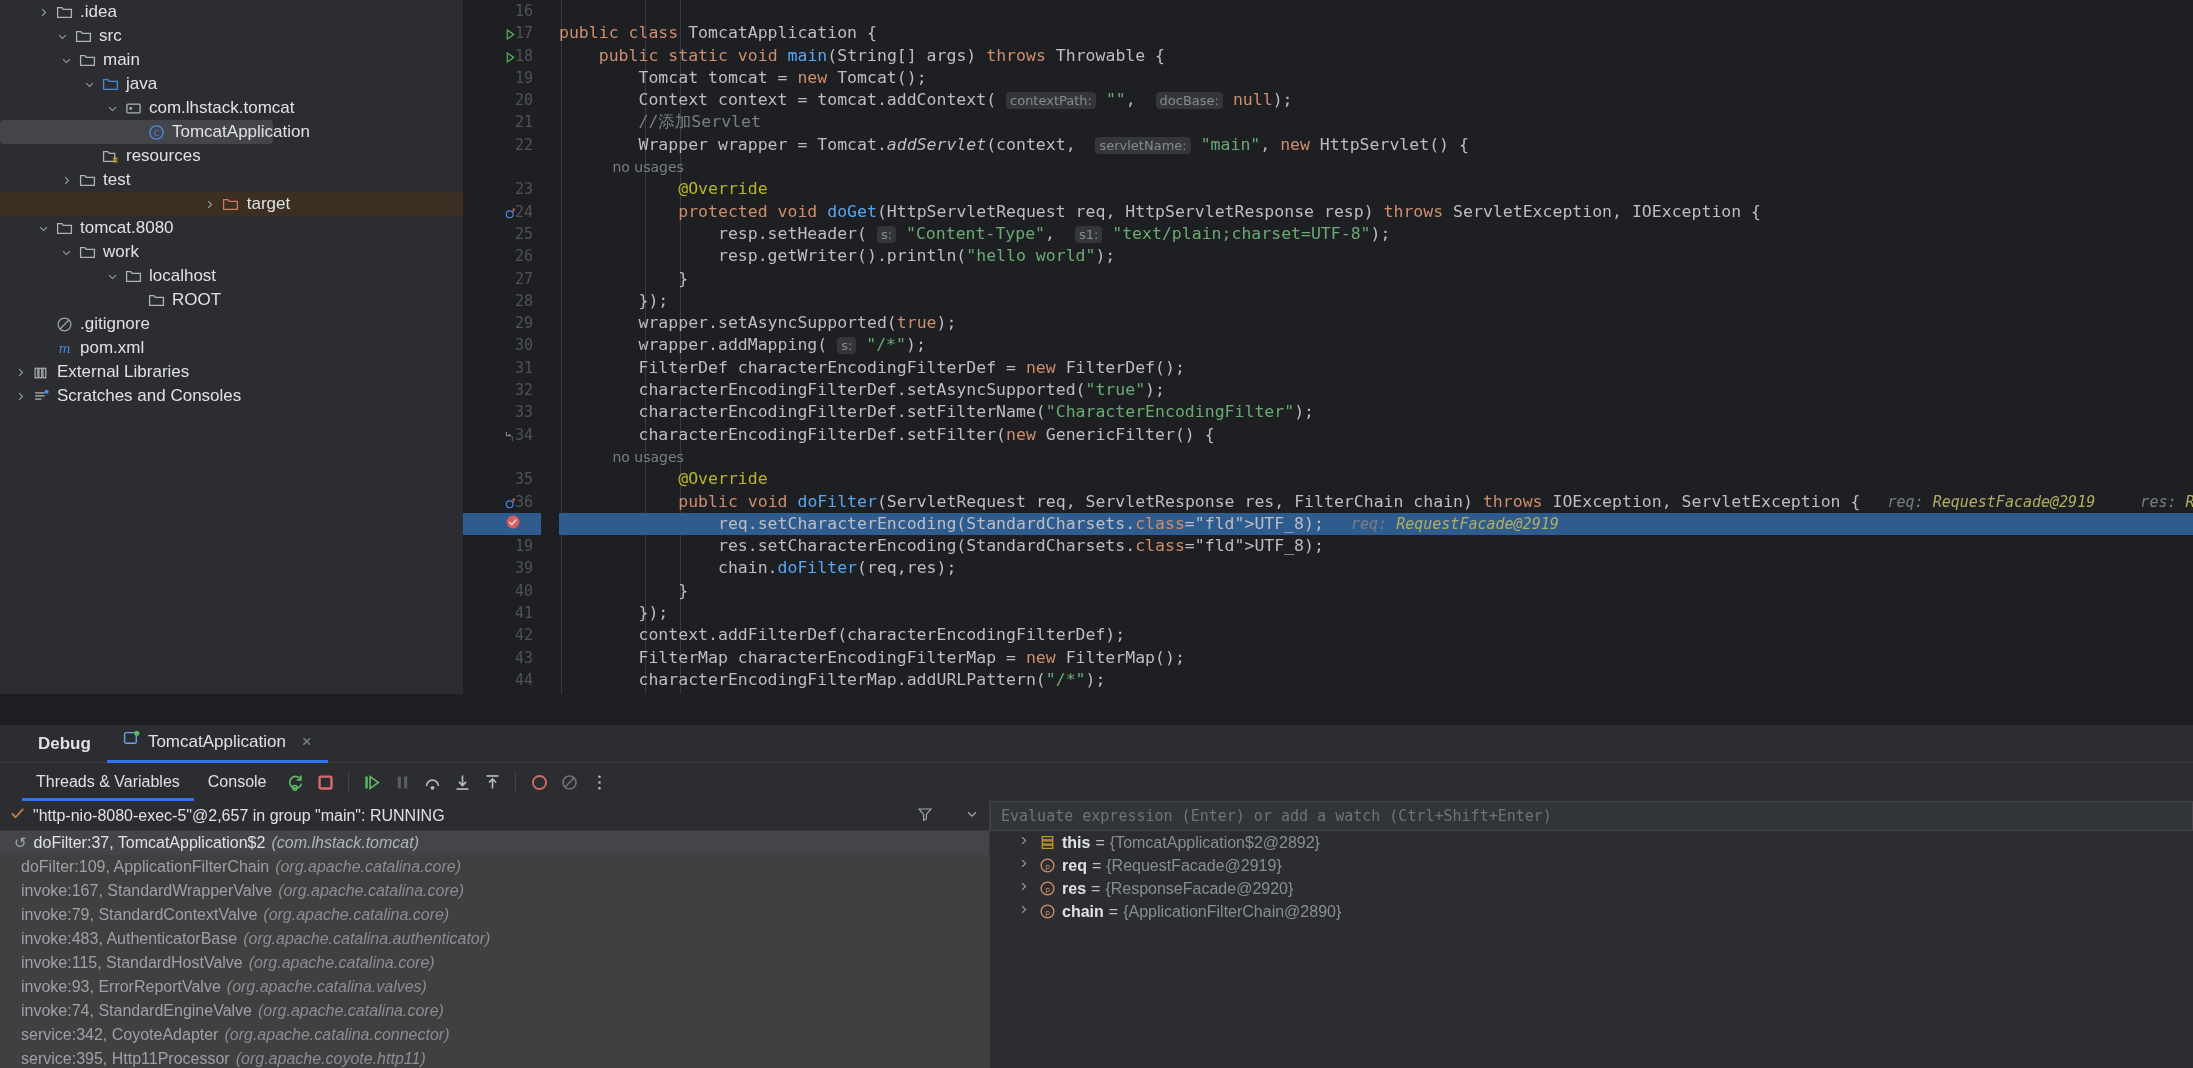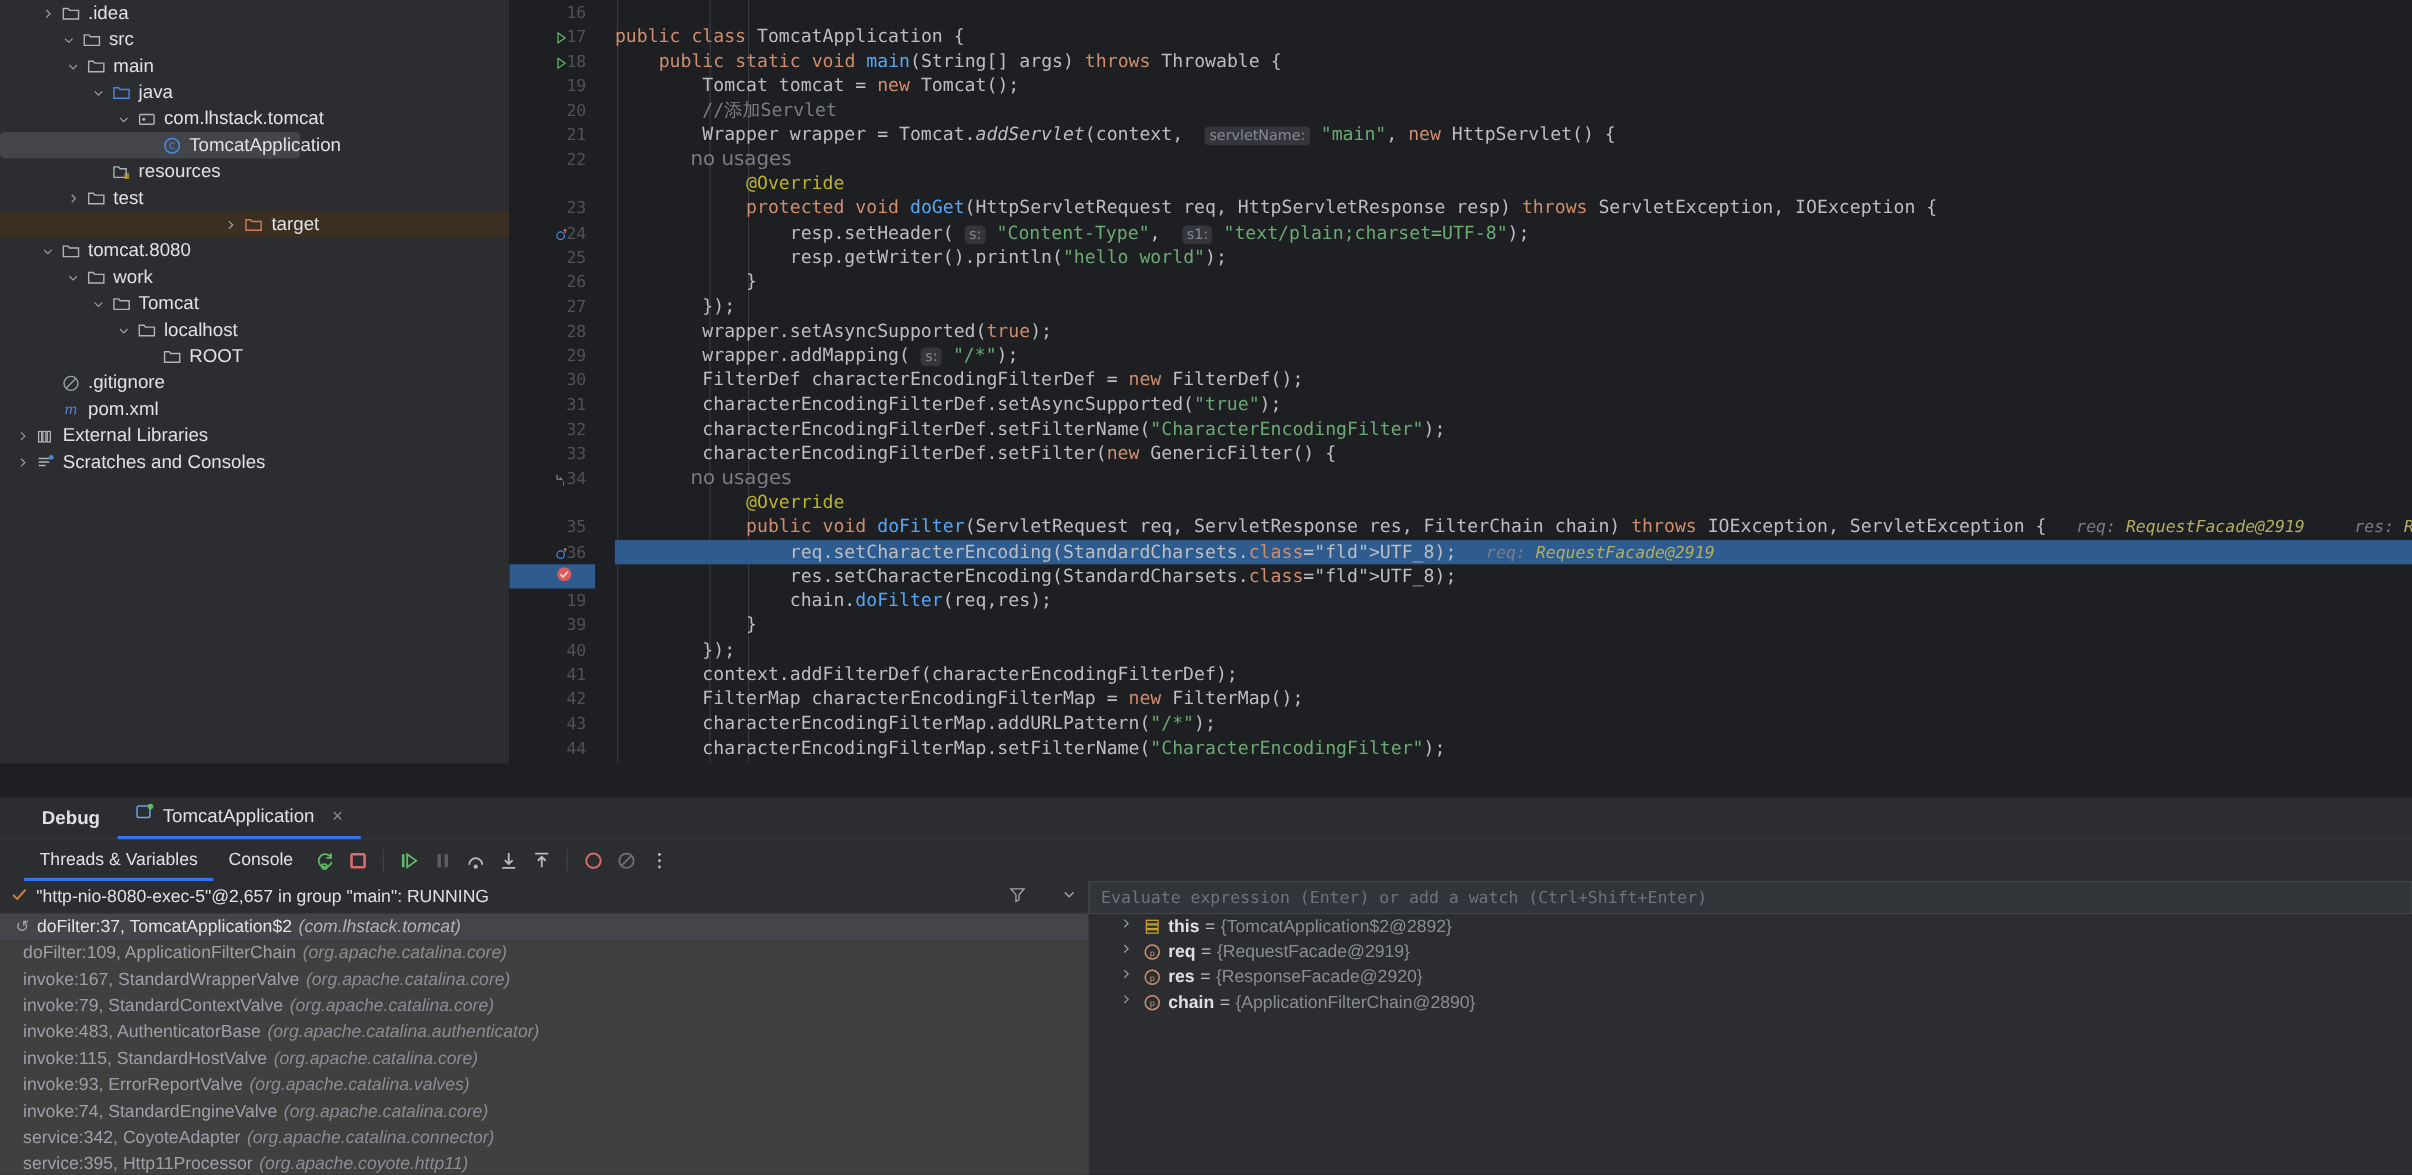--- a/index.html
+++ b/index.html
@@ -79,21 +79,21 @@
   .kw   { color: #cf8e6d; }
   .mth  { color: #56a8f5; }
   .str  { color: #6aab73; }
   .ann  { color: #bbb529; }
   .cmt  { color: #7a7e85; }
   .ital { font-style: italic; }
   .hint {
     color: #868a91; background: #34363b; font-size: 13px;
     border-radius: 4px; padding: 1px 4px; font-family: "DejaVu Sans", sans-serif;
   }
-  .usages { color: #7a7e85; font-size: 18px; font-family: "DejaVu Sans", sans-serif; }
+  .usages { color: #7a7e85; font-size: 14px; font-family: "DejaVu Sans", sans-serif; }
   .inline-val { color: #7a7e85; font-size: 15px; font-style: italic; font-family: "DejaVu Sans Mono", monospace; }
   .inline-val b { color: #b3ae60; font-weight: normal; }
 
   .indent-guide { position: absolute; top:0; bottom:0; width:1px; background:#393b40; }
 
   
   .debug { flex: 1; background: #2b2d30; display: flex; flex-direction: column; border-top: 1px solid #1e1f22; }
   .dbg-tabs {
     height: 38px; display: flex; align-items: center;
     padding-left: 22px; gap: 0px; border-bottom: 1px solid #393b40;
@@ -280,33 +280,20 @@
               <svg width="11" height="11" viewBox="0 0 16 16">
                 <path d="M3 6l5 5 5-5" fill="none" stroke="#9aa0a6" stroke-width="1.6"></path>
               </svg>
             </span>
             <span class="ico">
               <svg width="17" height="17" viewBox="0 0 16 16">
                 <path d="M1.5 3.5h4l1.3 1.6h7.7v7.4H1.5z" fill="none" stroke="#b0b3ba" stroke-width="1.2"></path>
               </svg>
             </span>
             <span class="lbl">work</span>
-          </div>
-          <div class="tree-row" style="padding-left: 79px;">
-            <span class="chev">
-              <svg width="11" height="11" viewBox="0 0 16 16">
-                <path d="M3 6l5 5 5-5" fill="none" stroke="#9aa0a6" stroke-width="1.6"></path>
-              </svg>
-            </span>
-            <span class="ico">
-              <svg width="17" height="17" viewBox="0 0 16 16">
-                <path d="M1.5 3.5h4l1.3 1.6h7.7v7.4H1.5z" fill="none" stroke="#b0b3ba" stroke-width="1.2"></path>
-              </svg>
-            </span>
-            <span class="lbl">Tomcat</span>
           </div>
           <div class="tree-row" style="padding-left: 102px;">
             <span class="chev">
               <svg width="11" height="11" viewBox="0 0 16 16">
                 <path d="M3 6l5 5 5-5" fill="none" stroke="#9aa0a6" stroke-width="1.6"></path>
               </svg>
             </span>
             <span class="ico">
               <svg width="17" height="17" viewBox="0 0 16 16">
                 <path d="M1.5 3.5h4l1.3 1.6h7.7v7.4H1.5z" fill="none" stroke="#b0b3ba" stroke-width="1.2"></path>
@@ -427,20 +414,21 @@
         </div>
       <div class="code-area">
         <div class="indent-guide" style="left:104px"></div>
         <div class="indent-guide" style="left:139px"></div>
         <div class="indent-guide" style="left:20px"></div>
         <div id="code-lines" class="code-pad">
             <div class="ln"></div>
             <div class="ln"><span class="kw">public</span> <span class="kw">class</span> TomcatApplication {</div>
             <div class="ln">    <span class="kw">public</span> <span class="kw">static</span> <span class="kw">void</span> <span class="mth">main</span>(String[] args) <span class="kw">throws</span> Throwable {</div>
             <div class="ln">        Tomcat tomcat = <span class="kw">new</span> Tomcat();</div>
+            <div class="ln">        Context context = tomcat.addContext( <span class="hint">contextPath:</span> <span class="str">""</span>,  <span class="hint">docBase:</span> <span class="kw">null</span>);</div>
             <div class="ln"><span class="cmt">        //添加Servlet</span></div>
             <div class="ln">        Wrapper wrapper = Tomcat.<span class="ital">addServlet</span>(context,  <span class="hint">servletName:</span> <span class="str">"main"</span>, <span class="kw">new</span> HttpServlet() {</div>
             <div class="ln"><span class="usages">            no usages</span></div>
             <div class="ln">            <span class="ann">@Override</span></div>
             <div class="ln">            <span class="kw">protected</span> <span class="kw">void</span> <span class="mth">doGet</span>(HttpServletRequest req, HttpServletResponse resp) <span class="kw">throws</span> ServletException, IOException {</div>
             <div class="ln">                resp.setHeader( <span class="hint">s:</span> <span class="str">"Content-Type"</span>,  <span class="hint">s1:</span> <span class="str">"text/plain;charset=UTF-8"</span>);</div>
             <div class="ln">                resp.getWriter().println(<span class="str">"hello world"</span>);</div>
             <div class="ln">            }</div>
             <div class="ln">        });</div>
             <div class="ln">        wrapper.setAsyncSupported(<span class="kw">true</span>);</div>

